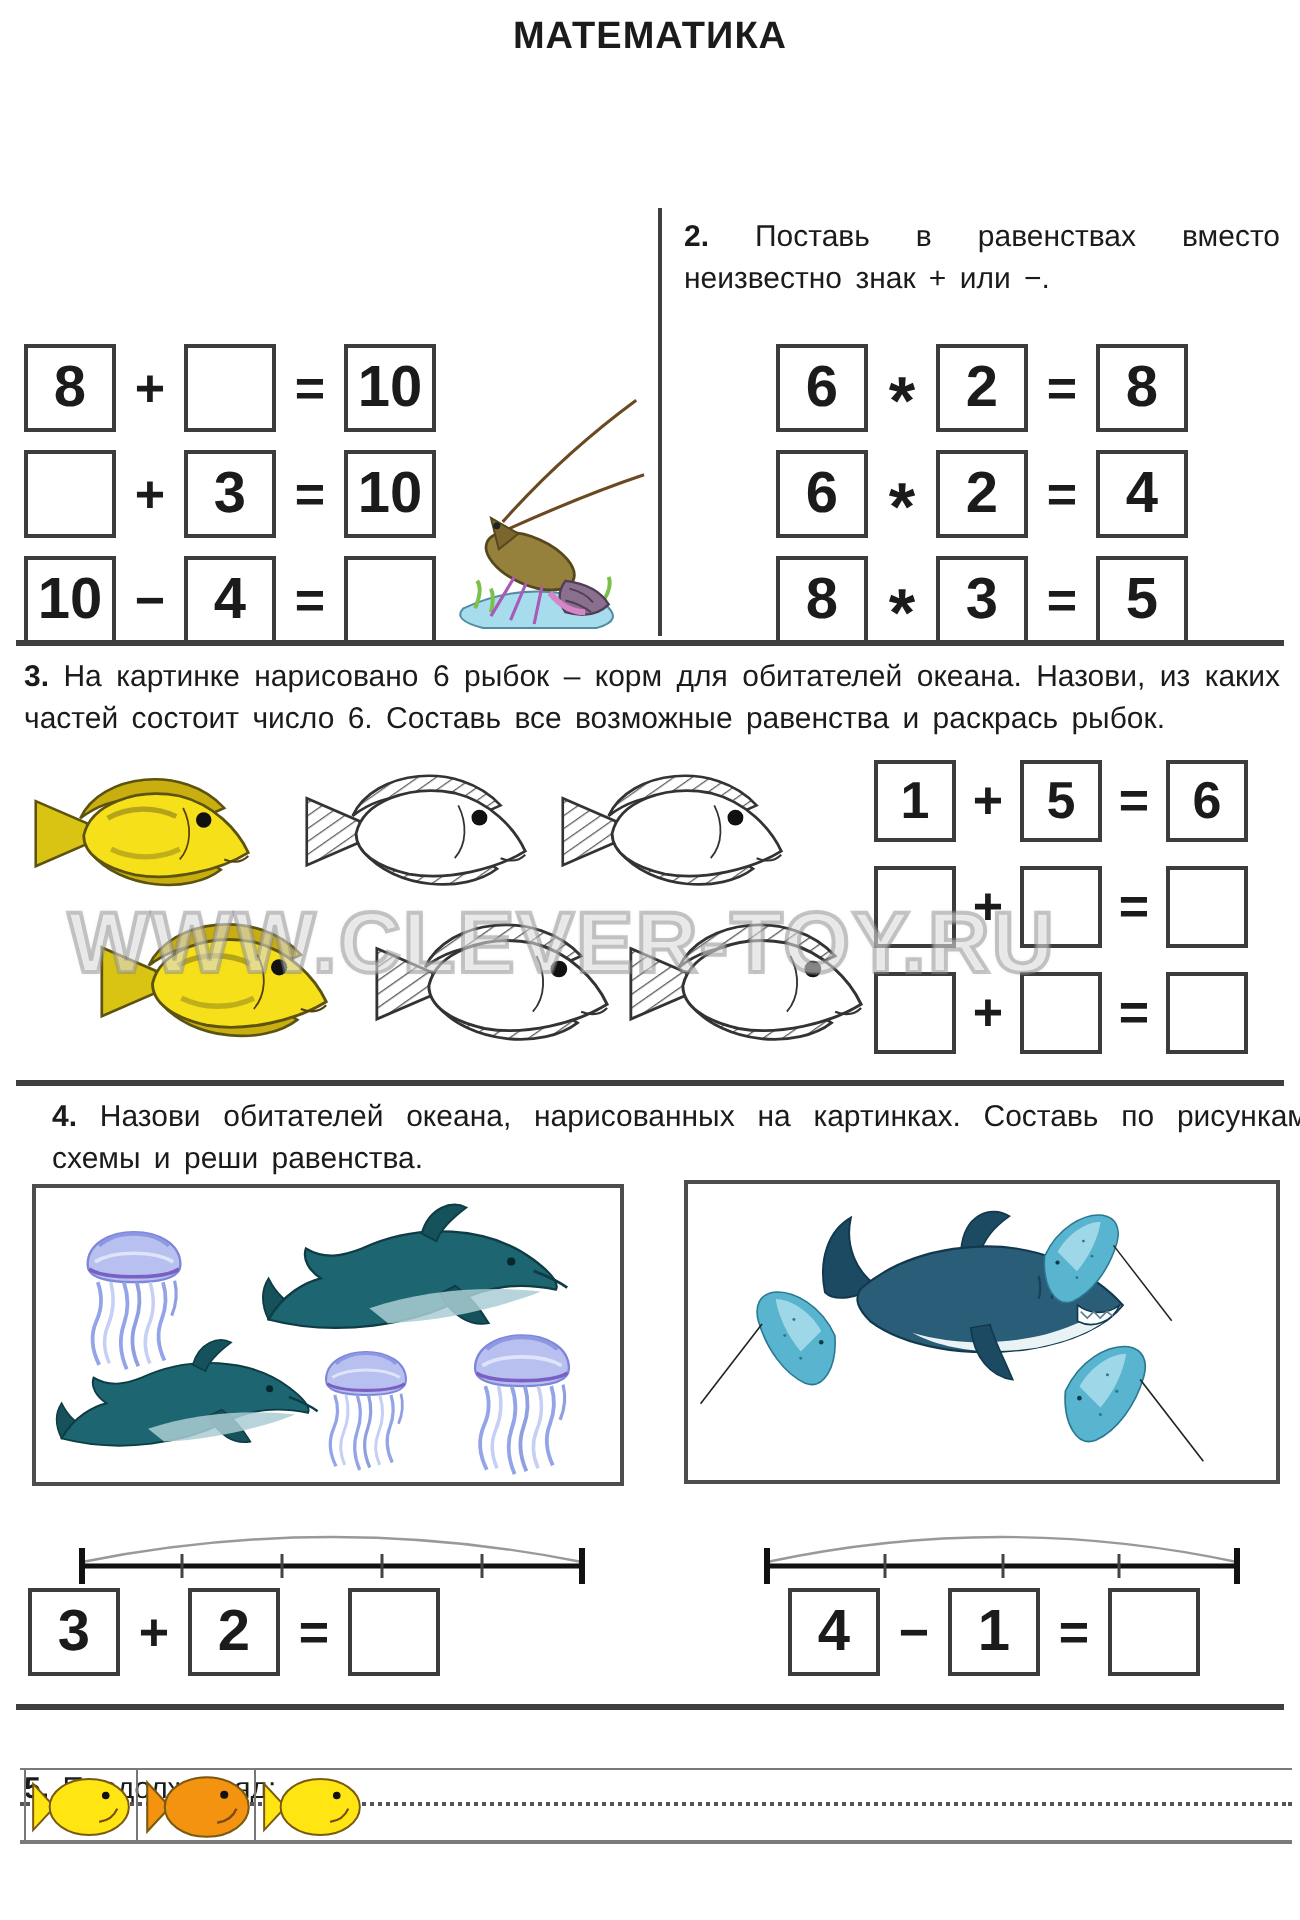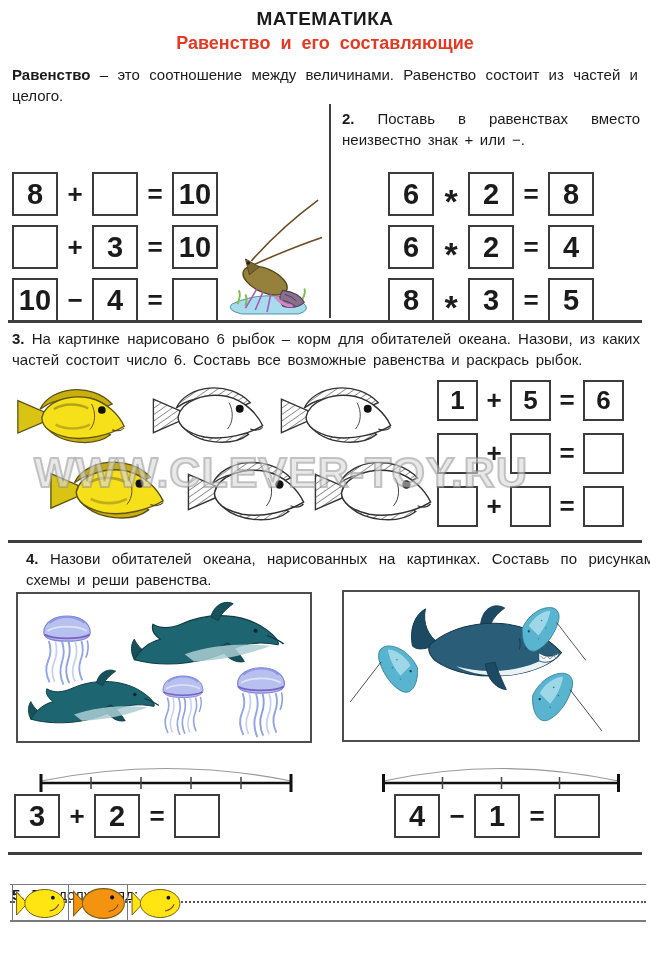--- a/index.html
+++ b/index.html
@@ -158,23 +158,21 @@
       <line x1="69" y1="25" x2="69" y2="37" stroke="#444" stroke-width="1.5"></line>
       <line x1="128" y1="25" x2="128" y2="37" stroke="#444" stroke-width="1.5"></line>
       <line x1="186" y1="25" x2="186" y2="37" stroke="#444" stroke-width="1.5"></line>
     </symbol>
   </defs>
 </svg>
 
 <div id="page">
 
   <div class="title">МАТЕМАТИКА</div>
-  <div class="subtitle">Равенство и его составляющие</div>
-
-  <p class="para intro"><b>Равенство</b> <span>– это соотношение между величинами. Равенство состоит из частей и целого.</span></p>
+
 
   <div class="vdiv"></div>
 
 
   <div class="eq-col" style="left:12px;top:172px;">
     <div class="eq-row">
       <div class="nbox">8</div>
       <span class="op">+</span>
       <div class="nbox"></div>
       <span class="op">=</span>

